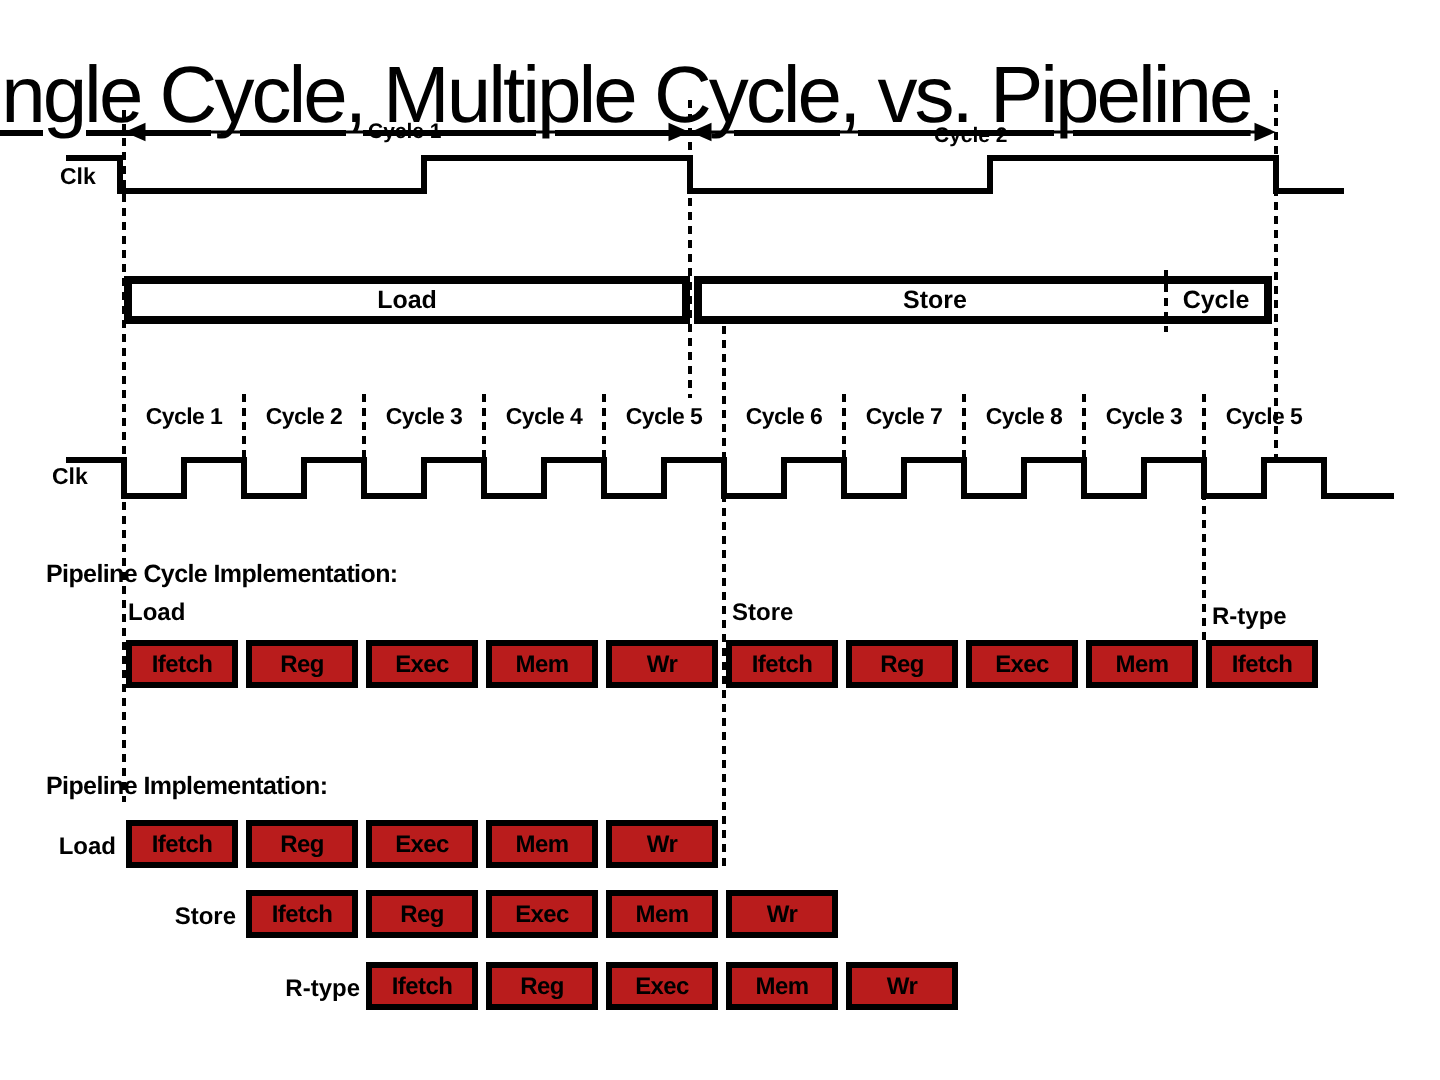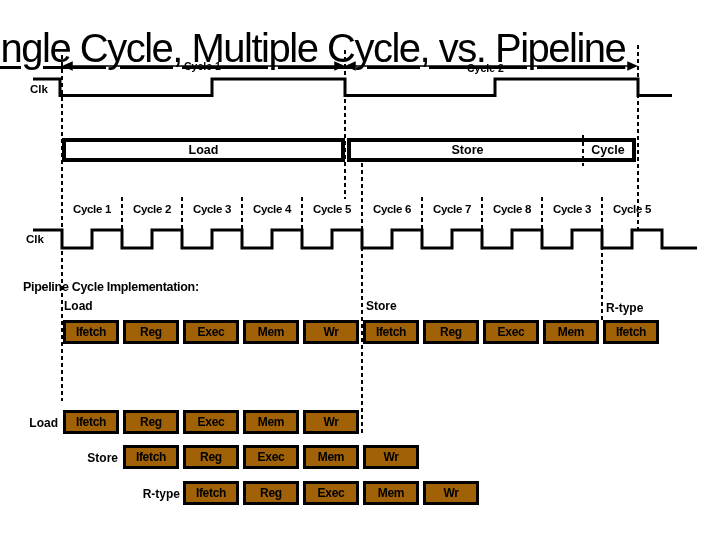--- a/index.html
+++ b/index.html
@@ -15,21 +15,21 @@
   }
   .lines{position:absolute;left:0;top:0;z-index:1;}
   .lbl{position:absolute;z-index:2;font-weight:700;white-space:nowrap;color:#000;}
   .heading{font-size:12.5px;letter-spacing:-0.3px;}
   .clk{font-size:11.5px;}
   .cyc-small{font-size:10.5px;z-index:4;}
   .cycle-lab{position:absolute;z-index:2;width:60px;text-align:center;
     font-weight:700;font-size:11.5px;letter-spacing:-0.3px;white-space:nowrap;}
   .cell{
     position:absolute;z-index:2;box-sizing:border-box;
-    width:56px;height:24px;border:3px solid #000;background:#a16207;
+    width:56px;height:24px;border:3px solid #000;background:#b91c1c;
     display:flex;align-items:center;justify-content:center;
     font-weight:700;font-size:12px;letter-spacing:-0.3px;
   }
   .bigcell{
     position:absolute;z-index:2;box-sizing:border-box;
     height:24px;border:4px solid #000;background:transparent;
   }
   .bigcell .seg{
     position:absolute;top:0;height:100%;display:flex;
     align-items:center;justify-content:center;
@@ -112,20 +112,21 @@
   <div class="cell" style="left:123px;top:320px;">Reg</div>
   <div class="cell" style="left:183px;top:320px;">Exec</div>
   <div class="cell" style="left:243px;top:320px;">Mem</div>
   <div class="cell" style="left:303px;top:320px;">Wr</div>
   <div class="cell" style="left:363px;top:320px;">Ifetch</div>
   <div class="cell" style="left:423px;top:320px;">Reg</div>
   <div class="cell" style="left:483px;top:320px;">Exec</div>
   <div class="cell" style="left:543px;top:320px;">Mem</div>
   <div class="cell" style="left:603px;top:320px;">Ifetch</div>
 
+  <div class="lbl heading" style="left:23px;top:386px;">Pipeline Implementation:</div>
 
   <div class="rowlab" style="left:12px;width:46px;top:416px;">Load</div>
   <div class="cell" style="left:63px;top:410px;">Ifetch</div>
   <div class="cell" style="left:123px;top:410px;">Reg</div>
   <div class="cell" style="left:183px;top:410px;">Exec</div>
   <div class="cell" style="left:243px;top:410px;">Mem</div>
   <div class="cell" style="left:303px;top:410px;">Wr</div>
 
   <div class="rowlab" style="left:72px;width:46px;top:451px;">Store</div>
   <div class="cell" style="left:123px;top:445px;">Ifetch</div>

